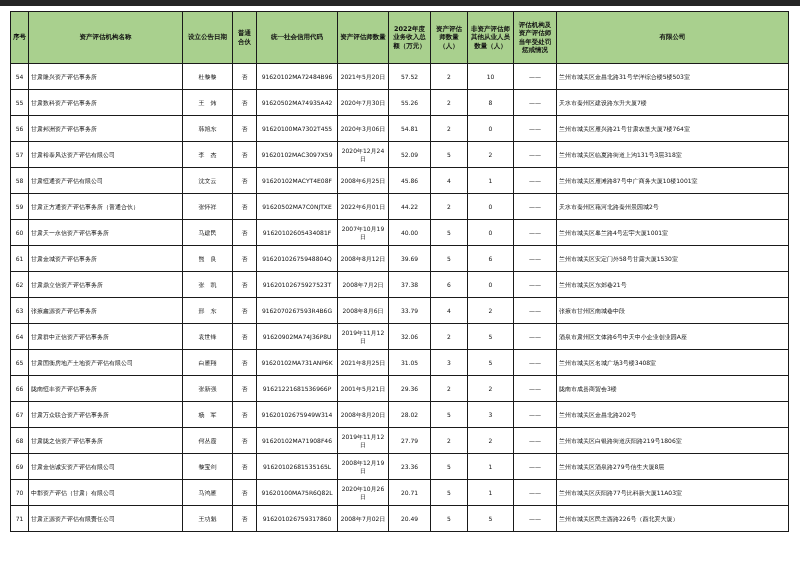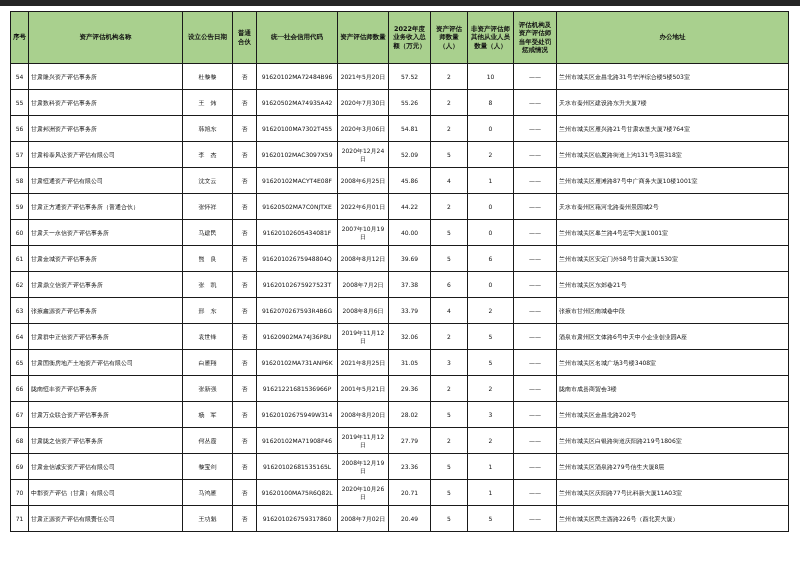--- a/index.html
+++ b/index.html
@@ -55,21 +55,21 @@
       <th>序号</th>
       <th>资产评估机构名称</th>
       <th>设立公告日期</th>
       <th>普通合伙</th>
       <th>统一社会信用代码</th>
       <th>资产评估师数量</th>
       <th>2022年度业务收入总额（万元）</th>
       <th>资产评估师数量（人）</th>
       <th>非资产评估师其他从业人员数量（人）</th>
       <th>评估机构及资产评估师当年受处罚惩戒情况</th>
-      <th>办公地址</th>
+      <th>有限公司</th>
     </tr>
   </thead>
   <tbody>
       <tr>
         <td class="col-index">54</td>
         <td class="col-name">甘肃隆兴资产评估事务所</td>
         <td class="col-legal">杜黎黎</td>
         <td class="col-sec">否</td>
         <td class="col-code">91620102MA72484B96</td>
         <td class="col-date">2021年5月20日</td>

